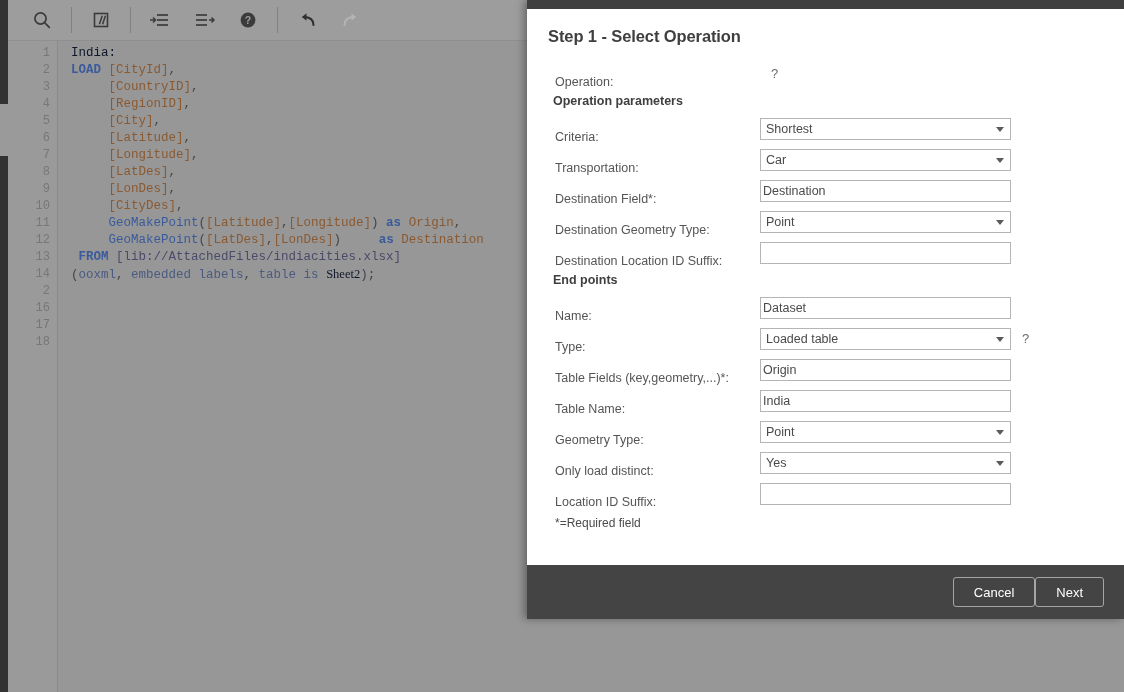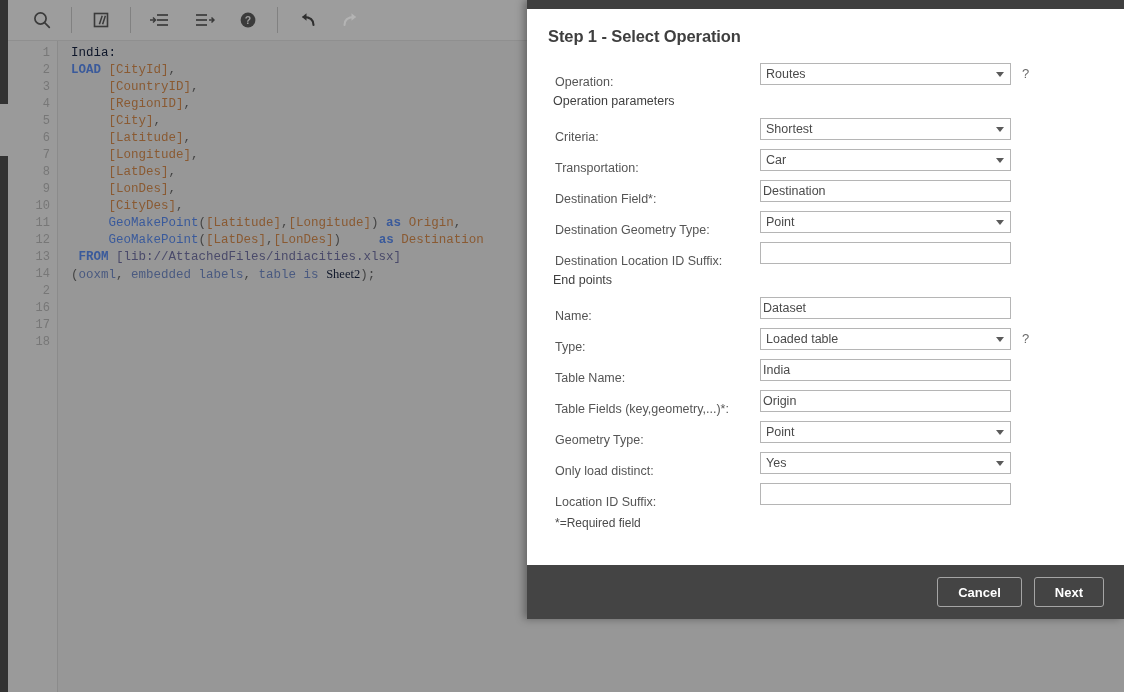--- a/index.html
+++ b/index.html
@@ -144,21 +144,21 @@
   }
   .dlg-title {
     font-size: 16.5px;
     font-weight: bold;
     color: #3f3f3f;
     margin: 0 0 12px 0;
     letter-spacing: -0.1px;
   }
   .section-head {
     font-size: 12.5px;
-    font-weight: normal;
+    font-weight: bold;
     color: #3f3f3f;
     height: 24px;
     line-height: 24px;
     padding-left: 5px;
   }
 
   .frow {
     display: flex;
     align-items: center;
     height: 31px;
@@ -238,23 +238,22 @@
   }
   .dlg-btn {
     min-width: 68px;
     height: 30px;
     background: transparent;
     border: 1px solid #a5a5a5;
     border-radius: 3px;
     color: #ffffff;
     font-family: "Liberation Sans", sans-serif;
     font-size: 13px;
-    font-weight: bold;
+    font-weight: normal;
     cursor: pointer;
-    margin-left: 12px;
     padding: 0 20px;
   }
 </style>
 </head>
 <body>
 
 <div id="app">
 
   <div class="left-edge">
     <div class="left-edge-thumb"></div>
@@ -373,26 +372,20 @@
   <div class="modal">
 
     <div class="modal-topbar"></div>
 
     <div class="modal-body">
 
       <div class="dlg-title">Step 1 - Select Operation</div>
 
       <div class="frow">
         <div class="flabel">Operation:</div>
-        <div class="fctl">
-          <div class="sel-wrap">
-            <select class="fselect" id="operation-select"><option>Routes</option></select>
-            <span class="sel-arrow"></span>
-          </div>
-        </div>
         <span class="help-q">?</span>
       </div>
 
       <div class="section-head">Operation parameters</div>
 
       <div id="params-container">
           <div class="frow">
             <div class="flabel">Criteria:</div>
             <div class="fctl">
               <div class="sel-wrap"><select class="fselect"><option>Shortest</option></select><span class="sel-arrow"></span></div>
@@ -428,26 +421,26 @@
             <div class="fctl"><input type="text" class="ftext" value="Dataset" style=""></div>
           </div>
           <div class="frow">
             <div class="flabel">Type:</div>
             <div class="fctl">
               <div class="sel-wrap"><select class="fselect"><option>Loaded table</option></select><span class="sel-arrow"></span></div>
             </div>
             <span class="help-q">?</span>
           </div>
           <div class="frow">
+            <div class="flabel">Table Fields (key,geometry,...)*:</div>
+            <div class="fctl"><input type="text" class="ftext" value="Origin" style=""></div>
+          </div>
+          <div class="frow">
             <div class="flabel">Table Name:</div>
             <div class="fctl"><input type="text" class="ftext" value="India" style=""></div>
-          </div>
-          <div class="frow">
-            <div class="flabel">Table Fields (key,geometry,...)*:</div>
-            <div class="fctl"><input type="text" class="ftext" value="Origin" style=""></div>
           </div>
           <div class="frow">
             <div class="flabel">Geometry Type:</div>
             <div class="fctl">
               <div class="sel-wrap"><select class="fselect"><option>Point</option></select><span class="sel-arrow"></span></div>
             </div>
           </div>
           <div class="frow">
             <div class="flabel">Only load distinct:</div>
             <div class="fctl">

